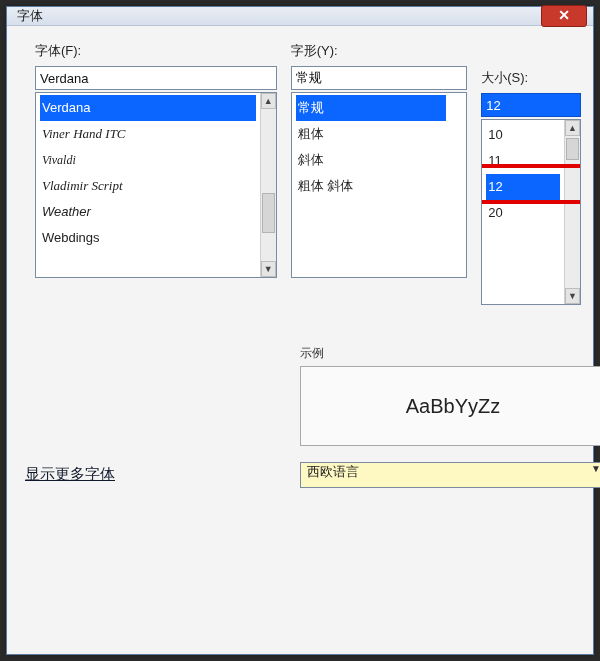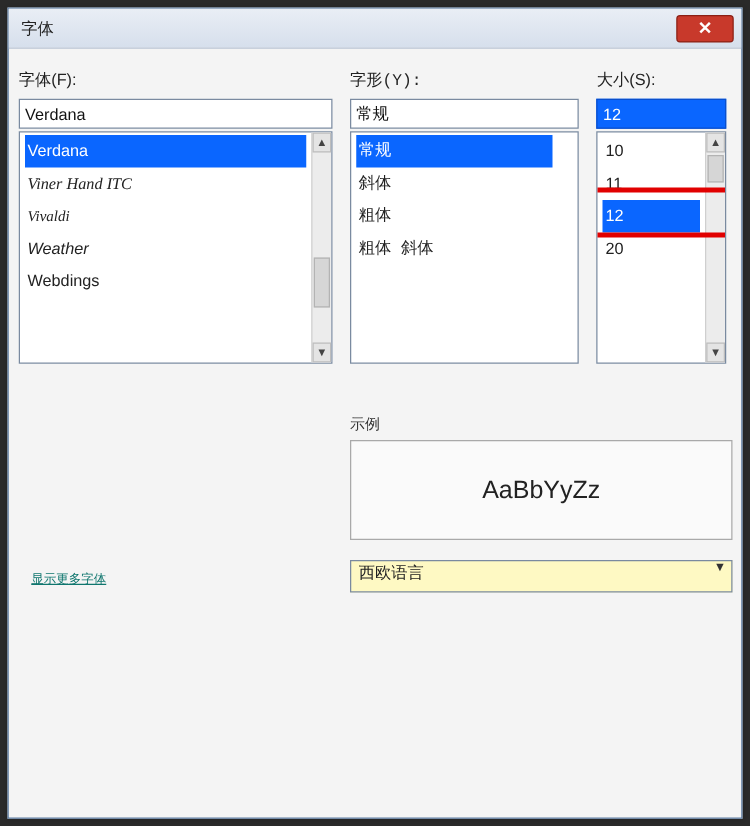--- a/index.html
+++ b/index.html
@@ -15,52 +15,52 @@
   }
   .dialog {
     position: absolute;
     left: 6px; top: 6px;
     width: 588px; height: 649px;
     background: #f4f4f4;
     border: 1px solid #5a7aa0;
     box-shadow: 0 0 4px rgba(0,0,0,.3);
   }
   .titlebar {
-    height: 32px;
+    height: 19px;
     background: linear-gradient(#e9eef5, #d6dfec);
     border-bottom: 1px solid #b9c4d4;
     display: flex;
     align-items: center;
     justify-content: space-between;
     padding-left: 10px;
   }
   .title-text { color: #222; font-size: 13px; }
   .close-btn {
     width: 46px; height: 22px;
     margin-right: 6px;
     background: #c8392b;
     border: 1px solid #8b2015;
     border-radius: 3px;
     color: #fff;
     font-size: 14px; font-weight: bold;
     text-align: center; line-height: 18px;
     cursor: pointer;
   }
-  .content { padding: 16px 12px 10px 8px; position: relative; }
+  .content { padding: 16px 12px 10px 28px; position: relative; }
   .columns {
     display: flex;
     gap: 14px;
   }
   .col label.col-label {
     display: block;
     margin-bottom: 6px;
     color: #222;
   }
   .col-font   { width: 252px; }
-  .col-style  { width: 184px; font-family: Liberation Mono, monospace; }
+  .col-style  { width: 184px; }
   .col-size   { width: 104px; }
   .txtbox {
     width: 100%;
     height: 24px;
     border: 1px solid #7a8aa0;
     background: #fff;
     padding: 2px 4px;
     font-family: inherit;
     font-size: 13px;
     color: #111;
@@ -134,23 +134,23 @@
     border: 1px solid #7a8aa0;
     background: #fef9c3;
     display: flex; align-items: flex-start; justify-content: space-between;
     padding: 0 4px 0 6px; color:#222;
     cursor: pointer;
   }
   .combo .caret { font-size: 10px; color:#333; }
   .more-link {
     position: absolute;
     left: 18px; bottom: 14px;
-    color: #0f766e;
+    color: #0f172a;
     text-decoration: underline;
-    font-size: 10px;
+    font-size: 15px;
     cursor: pointer;
   }
 </style>
 </head>
 <body>
 
 <div class="dialog">
 
   <div class="titlebar">
     <span class="title-text">字体</span>
@@ -164,45 +164,46 @@
     <div class="columns">
 
       <div class="col col-font">
         <label class="col-label">字体(F):</label>
         <input class="txtbox" value="Verdana" style="">
         <div class="listbox">
           <div class="list-inner" id="font-list-inner">
               <div class="list-item f-verdana sel">Verdana</div>
               <div class="list-item f-viner">Viner Hand ITC</div>
               <div class="list-item f-vivaldi">Vivaldi</div>
+              <div class="list-item f-vlad">Vladimir Script</div>
               <div class="list-item f-weather">Weather</div>
               <div class="list-item f-webd">Webdings</div>
             </div>
           <div class="scroll">
             <div class="arrow up">▲</div>
             <div class="thumb" style="top:100px;height:40px"></div>
             <div class="arrow dn">▼</div>
           </div>
         </div>
       </div>
 
       <div class="col col-style">
         <label class="col-label">字形(Y):</label>
         <input class="txtbox" value="常规" style="">
         <div class="listbox">
           <div class="list-inner" id="style-list-inner">
               <div class="list-item sel">常规</div>
+              <div class="list-item">粗体</div>
               <div class="list-item">斜体</div>
-              <div class="list-item">粗体</div>
               <div class="list-item">粗体 斜体</div>
             </div>
         </div>
       </div>
 
-      <div class="col col-size" style="position:relative;">
+      <div class="col col-size" style="position:relative;margin-top:27px;">
         <label class="col-label">大小(S):</label>
         <input class="txtbox sel" value="12" style="">
         <div class="listbox" style="height:186px;">
           <div class="list-inner" id="size-list-inner">
               <div class="list-item">10</div>
               <div class="list-item">11</div>
               <div class="list-item sel">12</div>
               <div class="list-item">20</div>
             </div>
           <div class="scroll">

